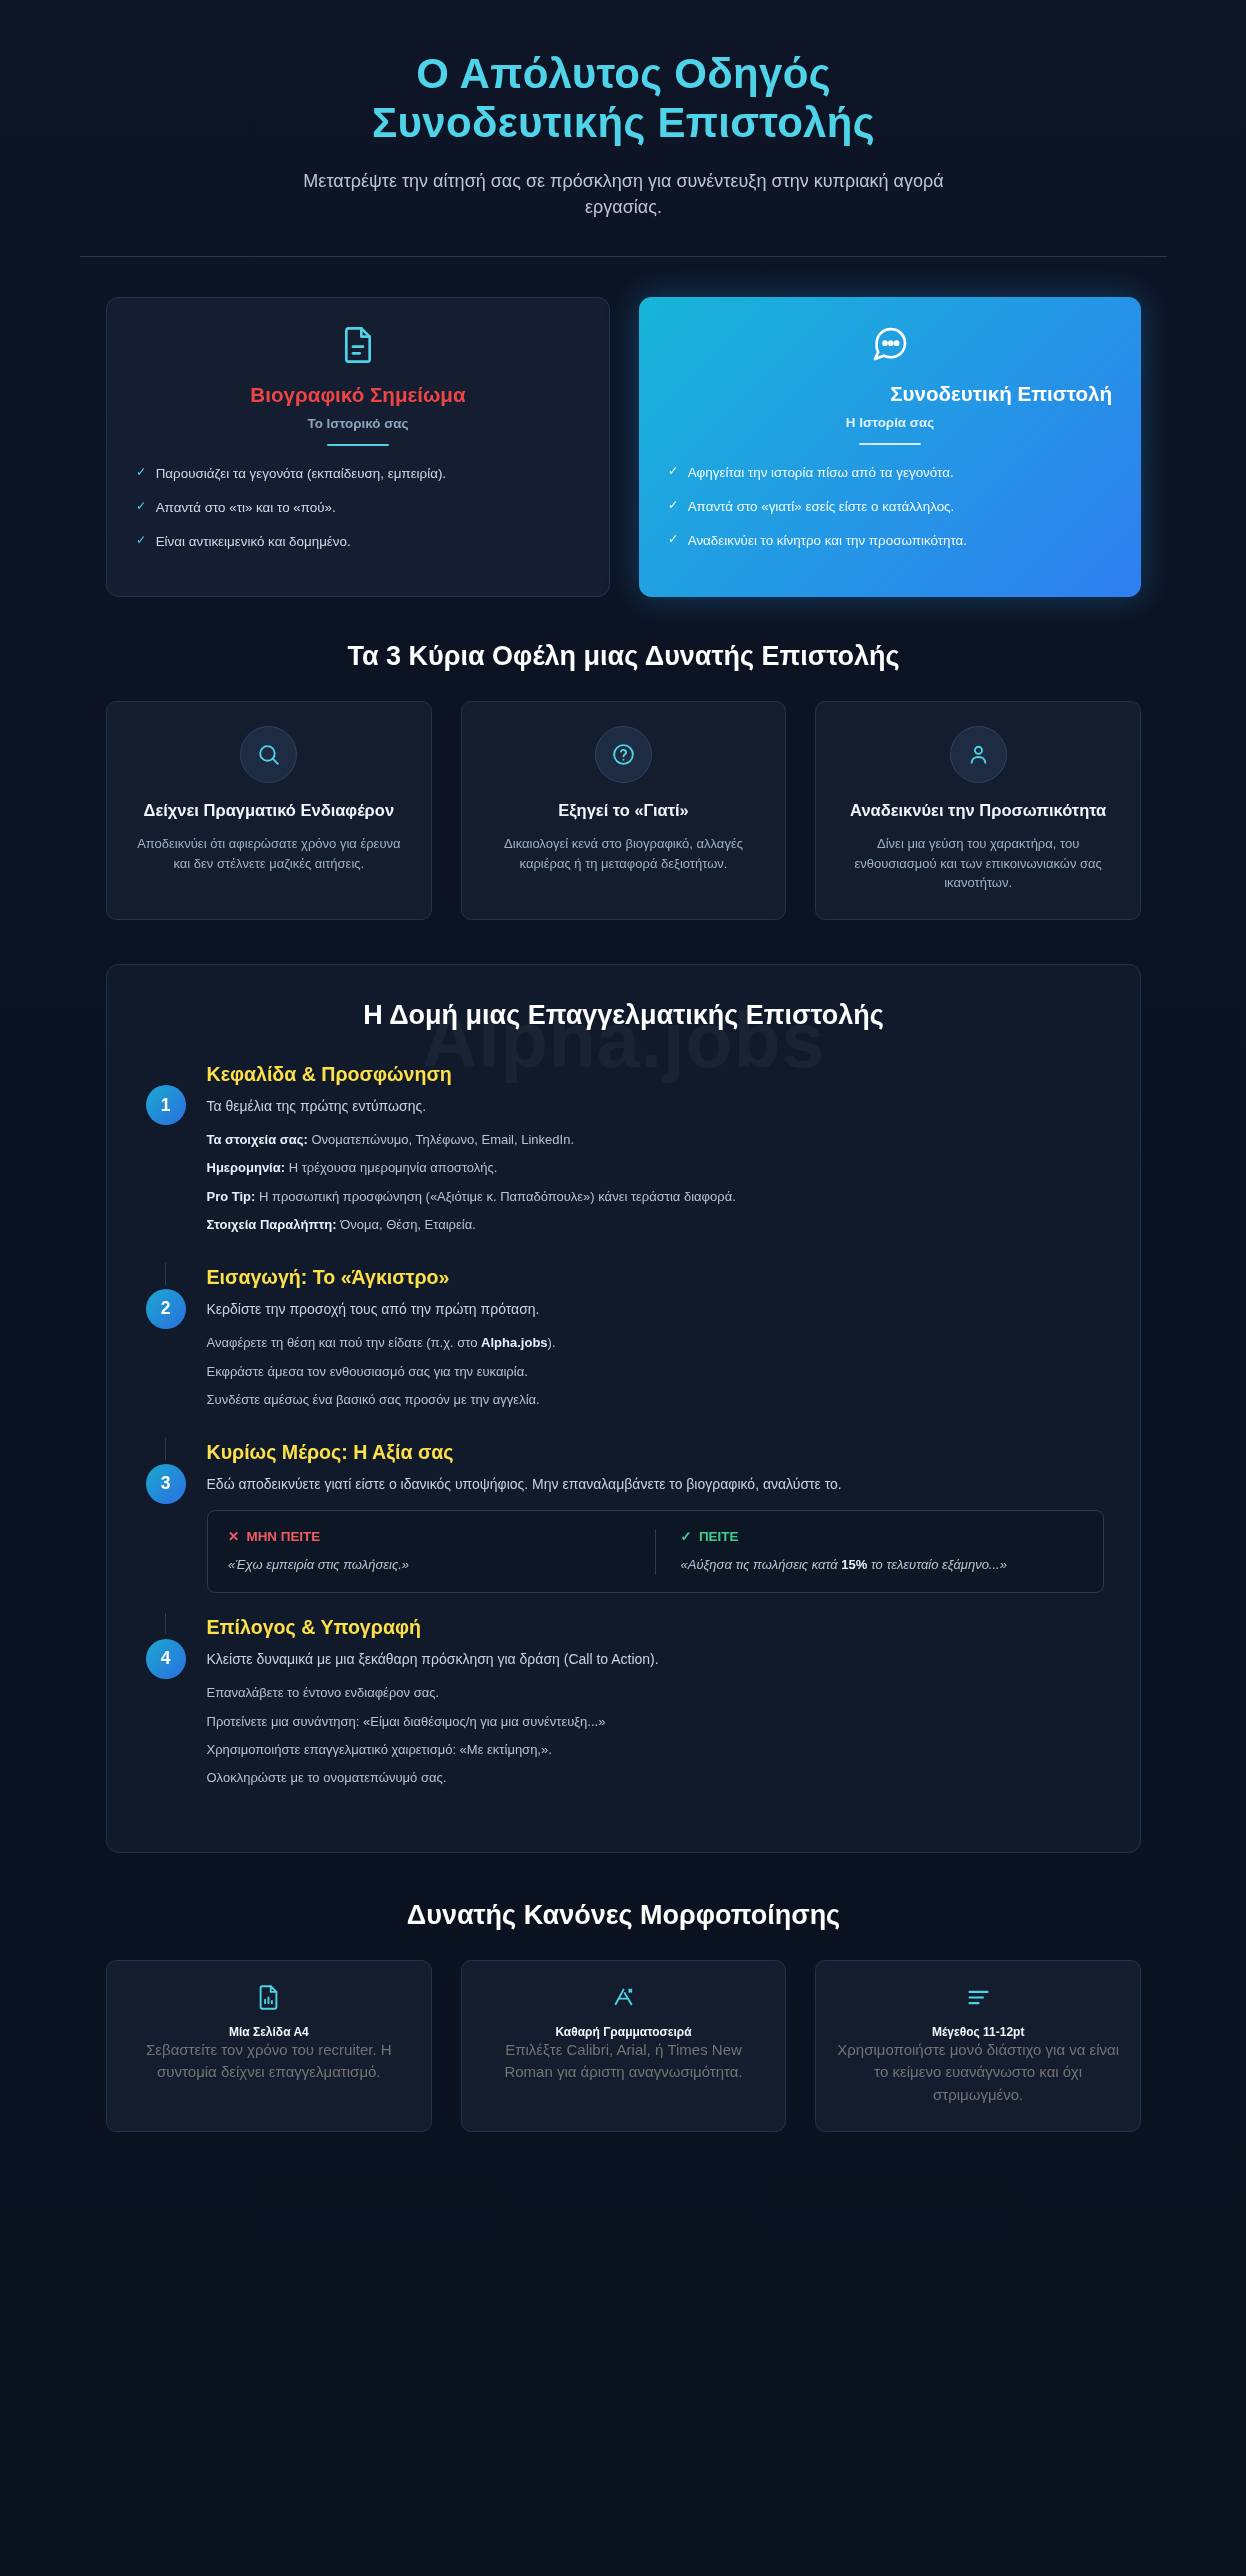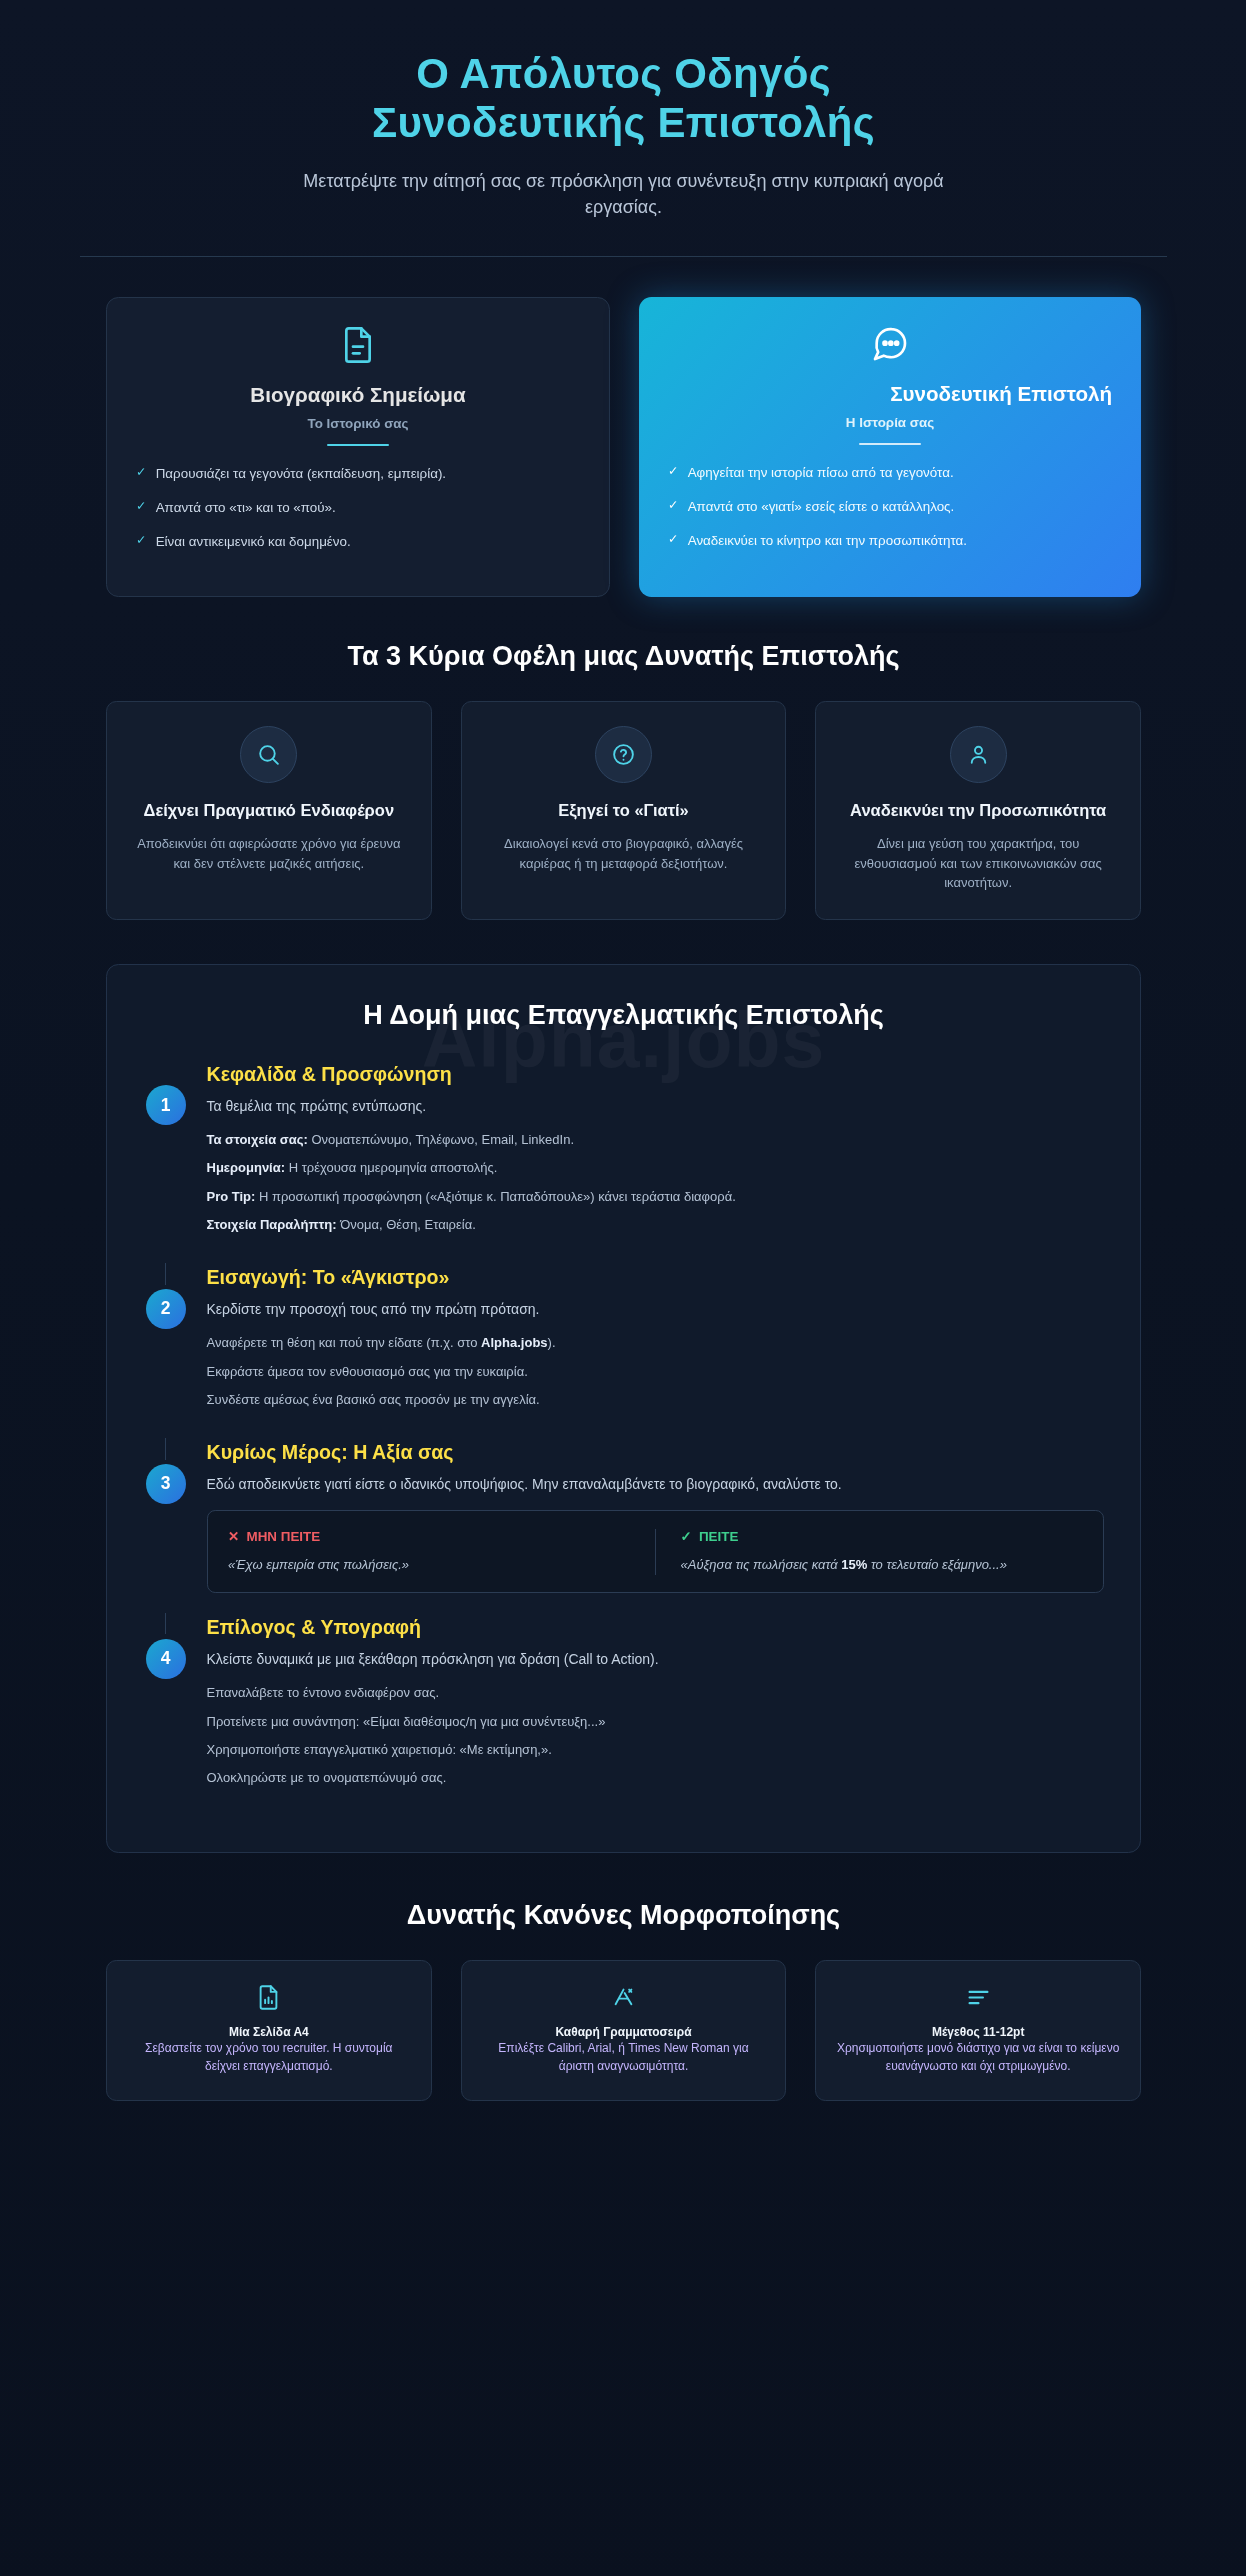--- a/index.html
+++ b/index.html
@@ -73,21 +73,21 @@
   .card-icon {
     display: flex;
     justify-content: center;
     margin-bottom: 17.5px;
   }
   .card-icon svg { display: block; }
   .card h2 {
     text-align: center;
     font-size: 20.6px;
     font-weight: bold;
-    color: #e5e5e5;
+    color: #ef4444;
   }
   .card.bright h2 { color: #ffffff; text-align: right; }
   .card .card-sub {
     text-align: center;
     font-size: 13.4px;
     font-weight: bold;
     color: #8fa4bb;
     margin-top: 9.3px;
   }
   .card.bright .card-sub { color: #dff2fb; }
@@ -293,23 +293,23 @@
     text-align: center;
   }
   .fcard .ficon { margin-bottom: 13.4px; display: flex; justify-content: center; }
   .fcard h3 {
     font-size: 12px;
     font-weight: bold;
     color: #f0f6fc;
     margin-bottom: 0;
   }
   .fcard p {
-    font-size: 12px;
+    font-size: 15px;
     line-height: 1.5;
-    color: #c4b5fd;
+    color: #737373;
   }
 </style>
 </head>
 <body>
 
 <div class="page">
   <div class="inner">
 
     <div class="header">
       <h1>

